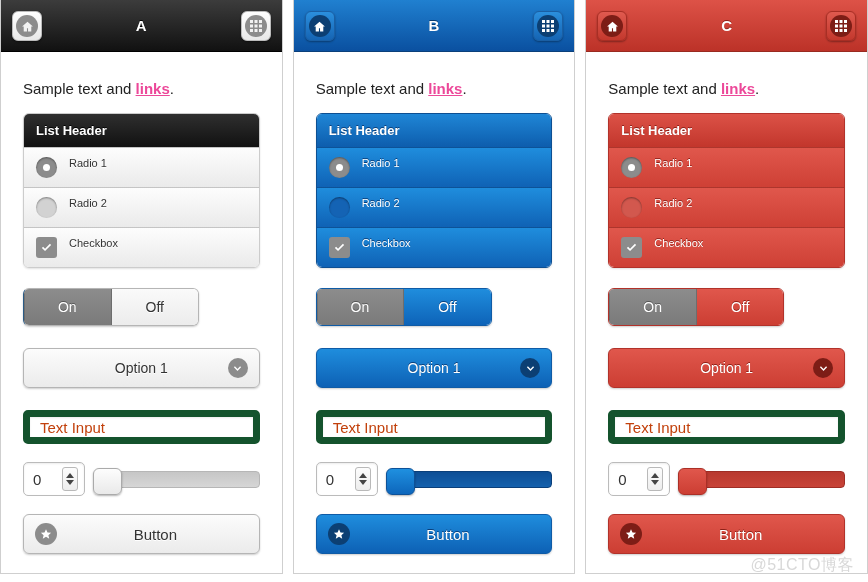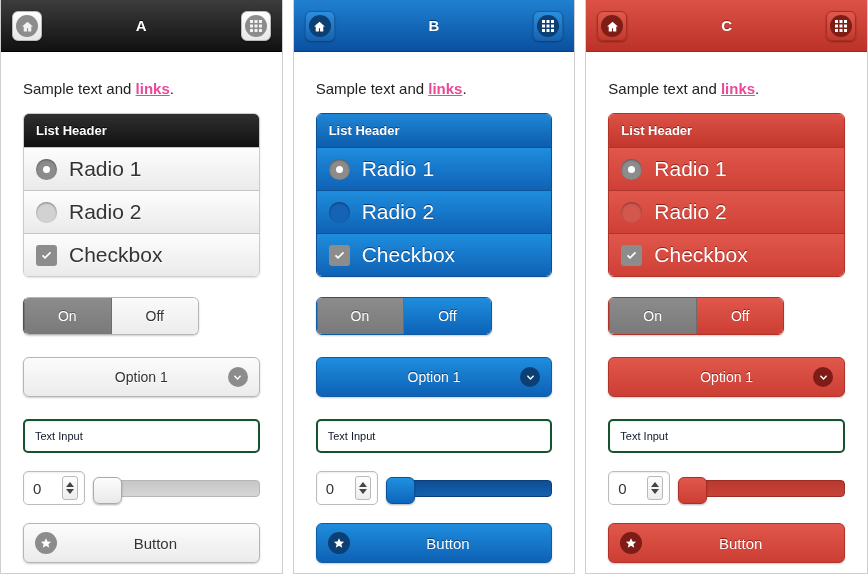--- a/index.html
+++ b/index.html
@@ -135,23 +135,23 @@
     border: 1px solid #ccc;
     box-shadow: 0 1px 2px rgba(0,0,0,.12);
   }
   .list-header {
     padding: 9px 12px;
     font-size: 13px;
     font-weight: bold;
   }
   .list-row {
     display: flex;
-    align-items: center;
+    align-items: flex-start;
     padding: 9px 12px;
-    font-size: 21px;
+    font-size: 11px;
     border-top: 1px solid rgba(0,0,0,.16);
   }
   .list-row .lbl { margin-left: 12px; }
 
   .ctrl {
     width: 21px;
     height: 21px;
     flex: 0 0 21px;
     box-sizing: border-box;
     display: flex;
@@ -266,28 +266,28 @@
   .theme-b .select .arrow { background:#0c3f73; }
   .theme-b .select .arrow svg { fill:#fff; }
   .theme-c .select { background: linear-gradient(to bottom,#e0574c,#cc3e33); color:#fff; text-shadow:0 -1px 0 #8d2118; border-color:#b2322a; }
   .theme-c .select .arrow { background:#7d1d16; }
   .theme-c .select .arrow svg { fill:#fff; }
 
   
   .textinput {
     margin-top: 22px;
     height: 34px;
-    border: 2px solid #14532d;
+    border: 7px solid #14532d;
     border-radius: 5px;
     background: #fff;
     display: flex;
     align-items: center;
     padding: 0 10px;
-    font-size: 11px;
-    color: #0f172a;
+    font-size: 15px;
+    color: #c2410c;
     box-sizing: border-box;
     box-shadow: inset 0 1px 2px rgba(0,0,0,.08);
   }
 
   
   .slider-row {
     margin-top: 18px;
     display: flex;
     align-items: center;
     gap: 8px;
@@ -676,13 +676,14 @@
                 <path d="M8 1.5 10 6l4.8.4-3.6 3.1 1.1 4.7L8 11.6 3.7 14.2l1.1-4.7L1.2 6.4 6 6z"></path>
               </svg>
           </span>
           <span>Button</span>
         </div>
       </div>
     </div>
 
   </div>
 
+  <div class="watermark">@51CTO博客</div>
 </div>
 
 </body></html>

